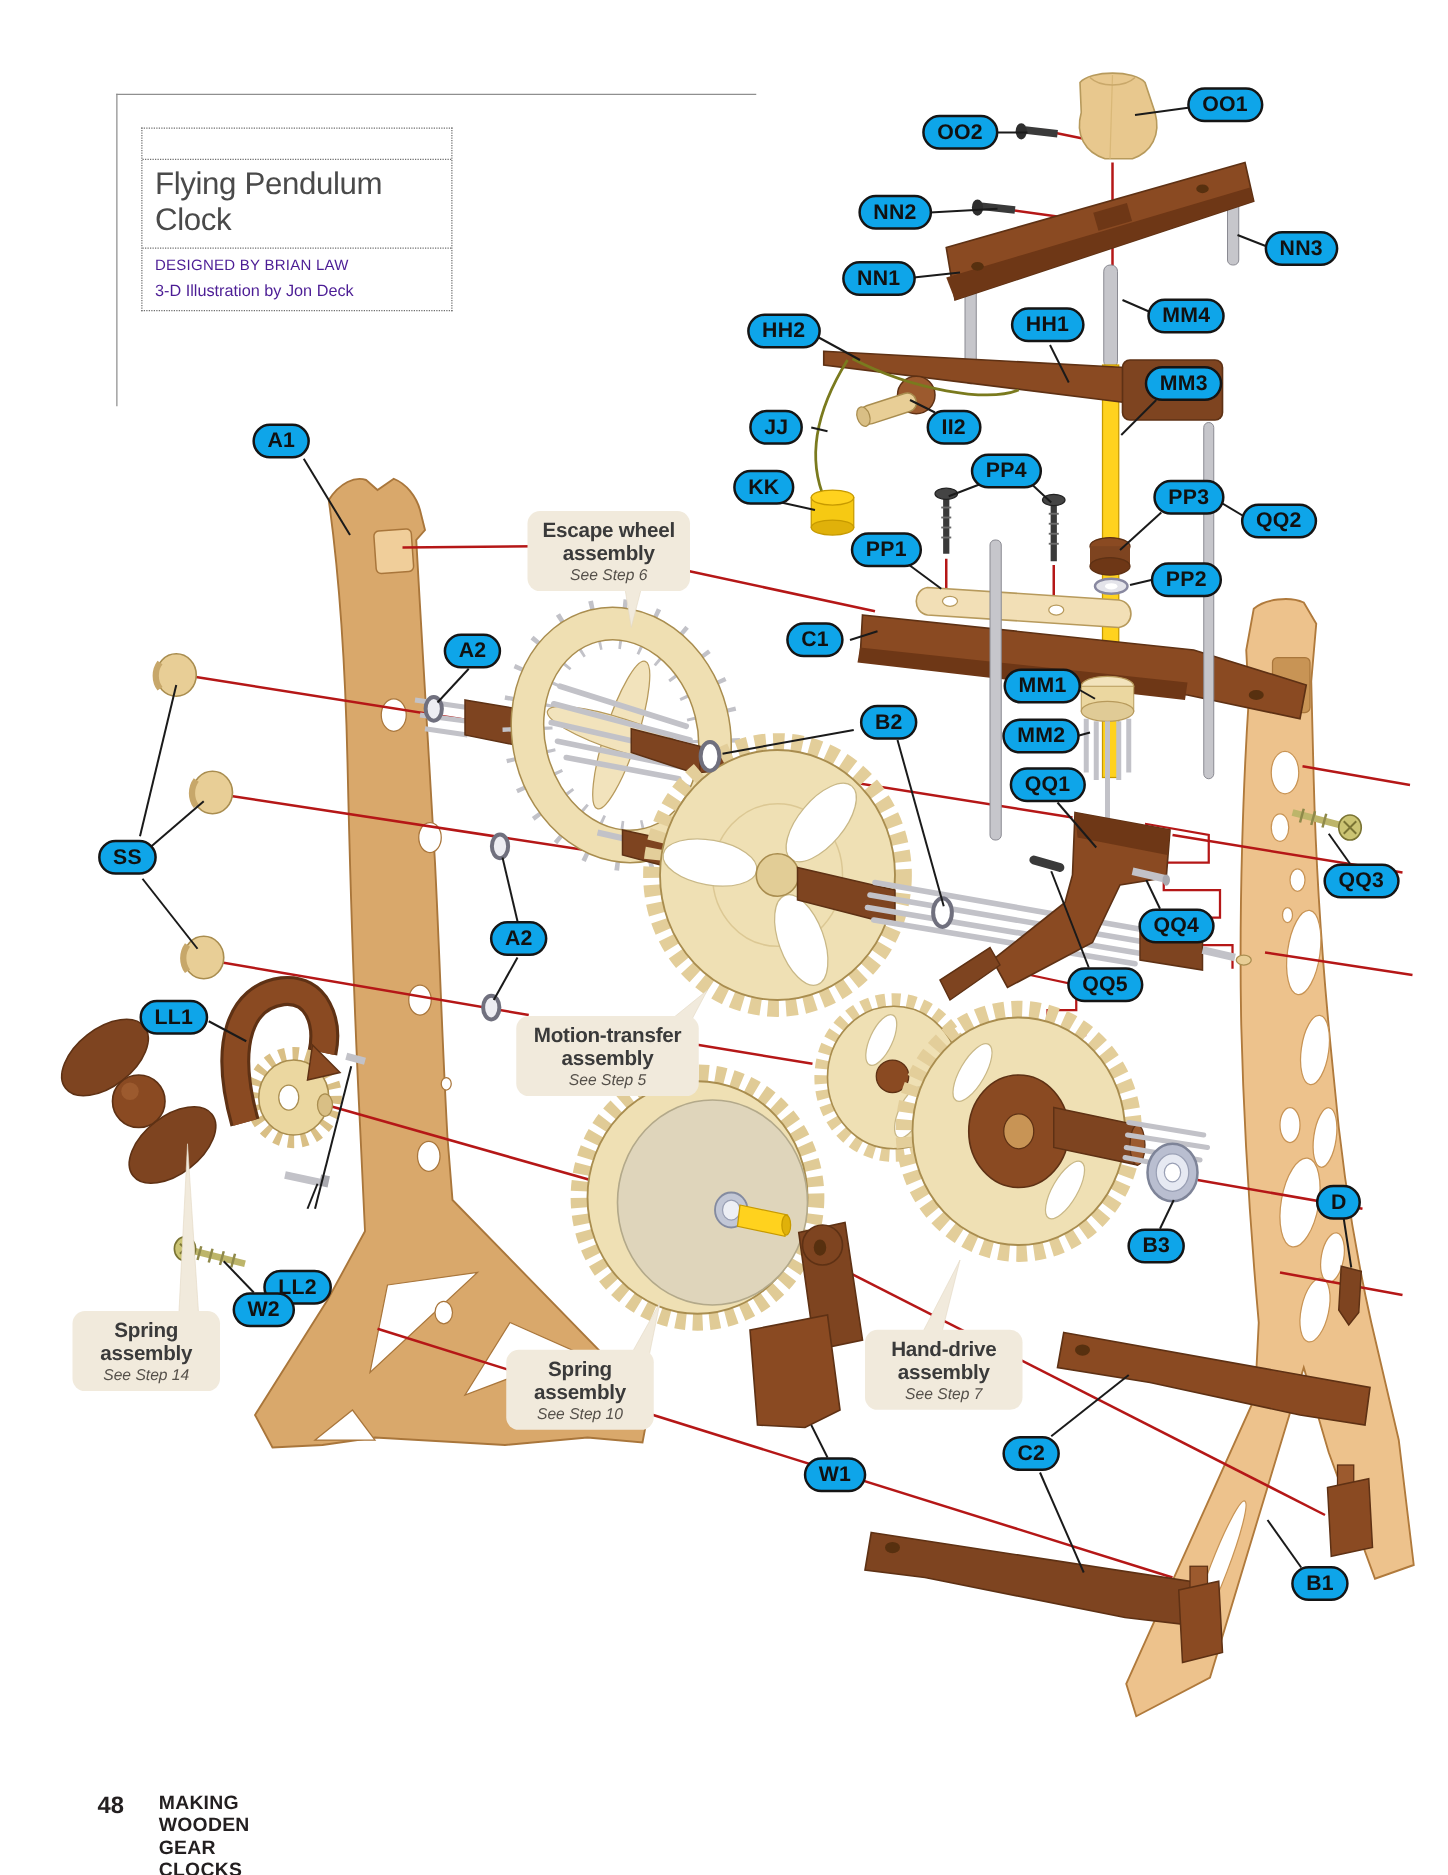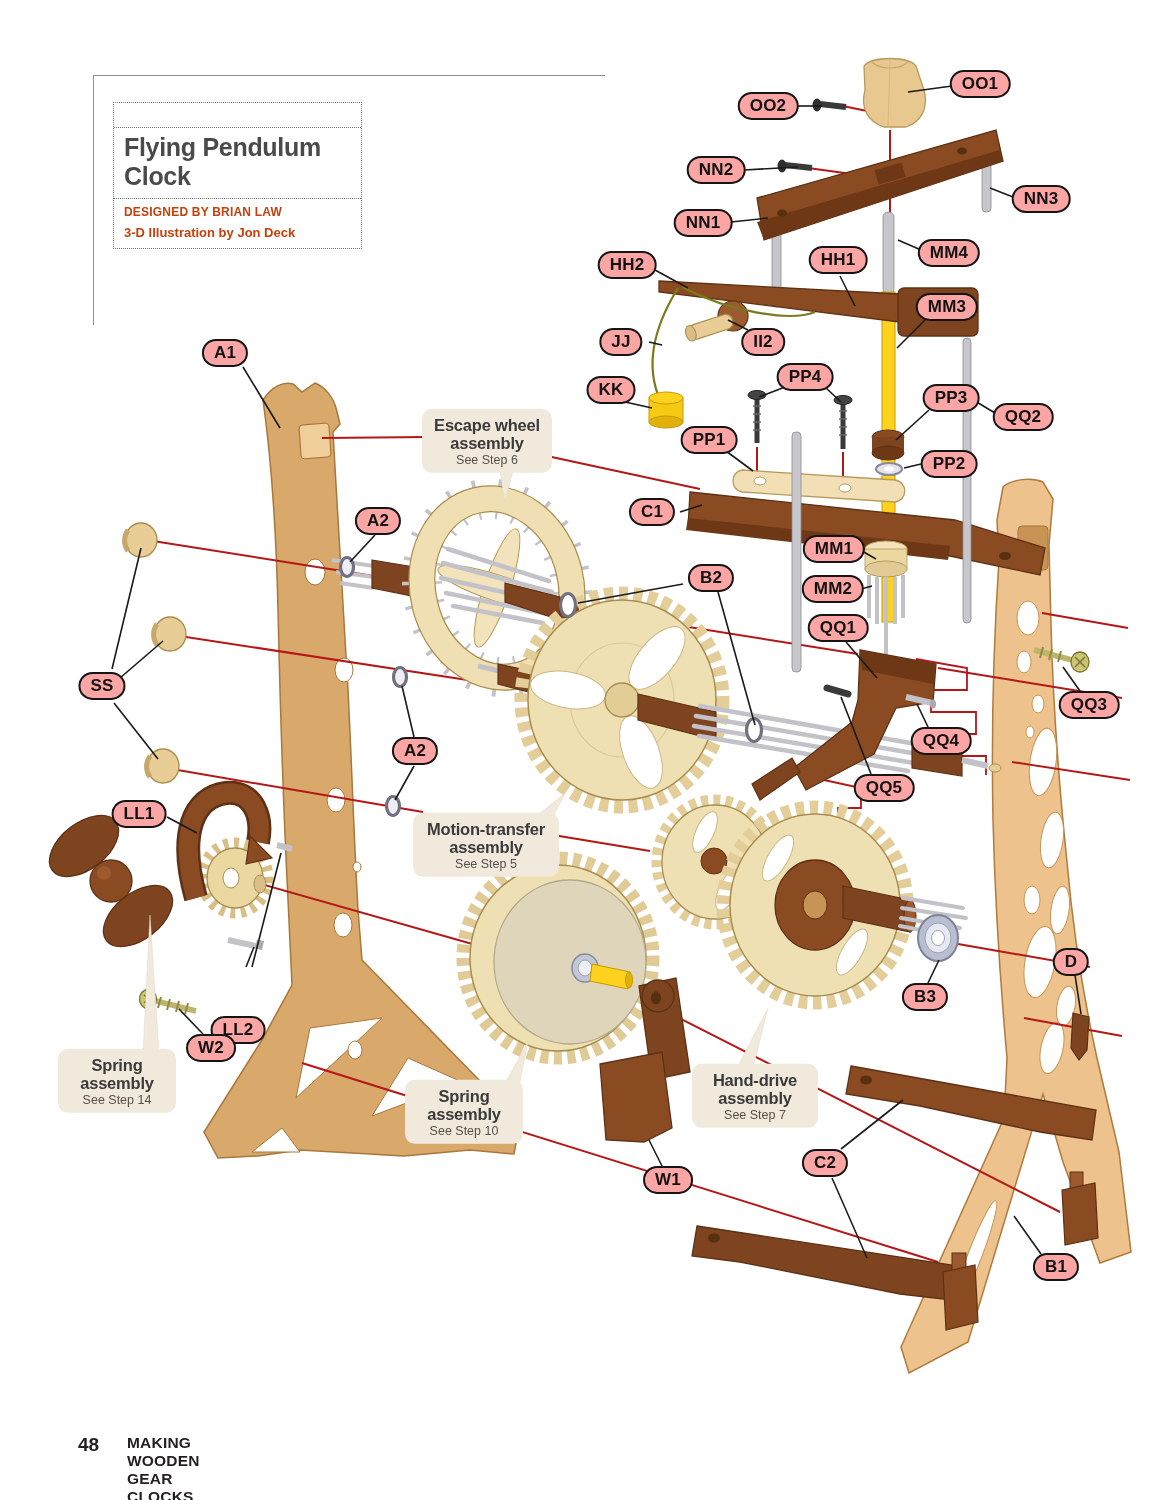--- a/index.html
+++ b/index.html
@@ -1,36 +1,36 @@
 <!DOCTYPE html>
 <html><head>
 <meta charset="utf-8">
 <style>
   html,body{margin:0;padding:0;background:#ffffff;}
   .page{position:relative;width:1158px;height:1500px;background:#ffffff;overflow:hidden;
         font-family:"Liberation Sans",sans-serif;}
   .rule-h{position:absolute;left:93px;top:75px;width:512px;height:1px;background:#8f8f8f;}
   .rule-v{position:absolute;left:93px;top:75px;width:1px;height:250px;background:#8f8f8f;}
 
-  .titleblock{position:absolute;left:113px;top:102px;width:247px;border:1px dotted #6f6f6f;background:#fff;font-weight:bold;}
+  .titleblock{position:absolute;left:113px;top:102px;width:247px;border:1px dotted #6f6f6f;background:#fff;}
   .tb-top{height:24px;border-bottom:1px dotted #6f6f6f;}
   .tb-title{font-size:25px;color:#4a4a4a;padding:5px 10px 7px;border-bottom:1px dotted #6f6f6f;letter-spacing:-0.3px;}
-  .tb-credits{padding:6px 10px 8px;color:#c2410c;}
+  .tb-credits{padding:6px 10px 8px;color:#4c1d95;}
   .tb-line1{font-size:12px;letter-spacing:0.2px;}
   .tb-line2{font-size:13px;margin-top:6px;}
 
   svg{position:absolute;left:0;top:0;}
 
-  .pill{position:absolute;transform:translate(-50%,-50%);background:#fca5a5;border:2.2px solid #151515;
+  .pill{position:absolute;transform:translate(-50%,-50%);background:#0ea5e9;border:2.2px solid #151515;
         border-radius:22px;padding:1px 10px 2px;font-weight:bold;font-size:17px;color:#111;
         letter-spacing:0.2px;white-space:nowrap;line-height:1.25;}
   .abox{position:absolute;transform:translate(-50%,-50%);background:#F1EADC;border-radius:10px;
         padding:7px 9px 6px;text-align:center;}
   .abox .t{font-weight:bold;font-size:16.5px;color:#3a3a3a;line-height:1.1;letter-spacing:-0.2px;}
-  .abox .n{font-size:12.5px;color:#55504a;margin-top:1px;}
+  .abox .n{font-style:italic;font-size:12.5px;color:#55504a;margin-top:1px;}
 
   .footer{position:absolute;left:78px;top:1434px;color:#231f20;font-weight:bold;}
   .footer .pgnum{position:absolute;left:0;top:0;font-size:19px;}
   .footer .book{position:absolute;left:49px;top:0;font-size:15.5px;letter-spacing:0.2px;}
 </style>
 </head>
 <body>
 
 <div class="page">
 

